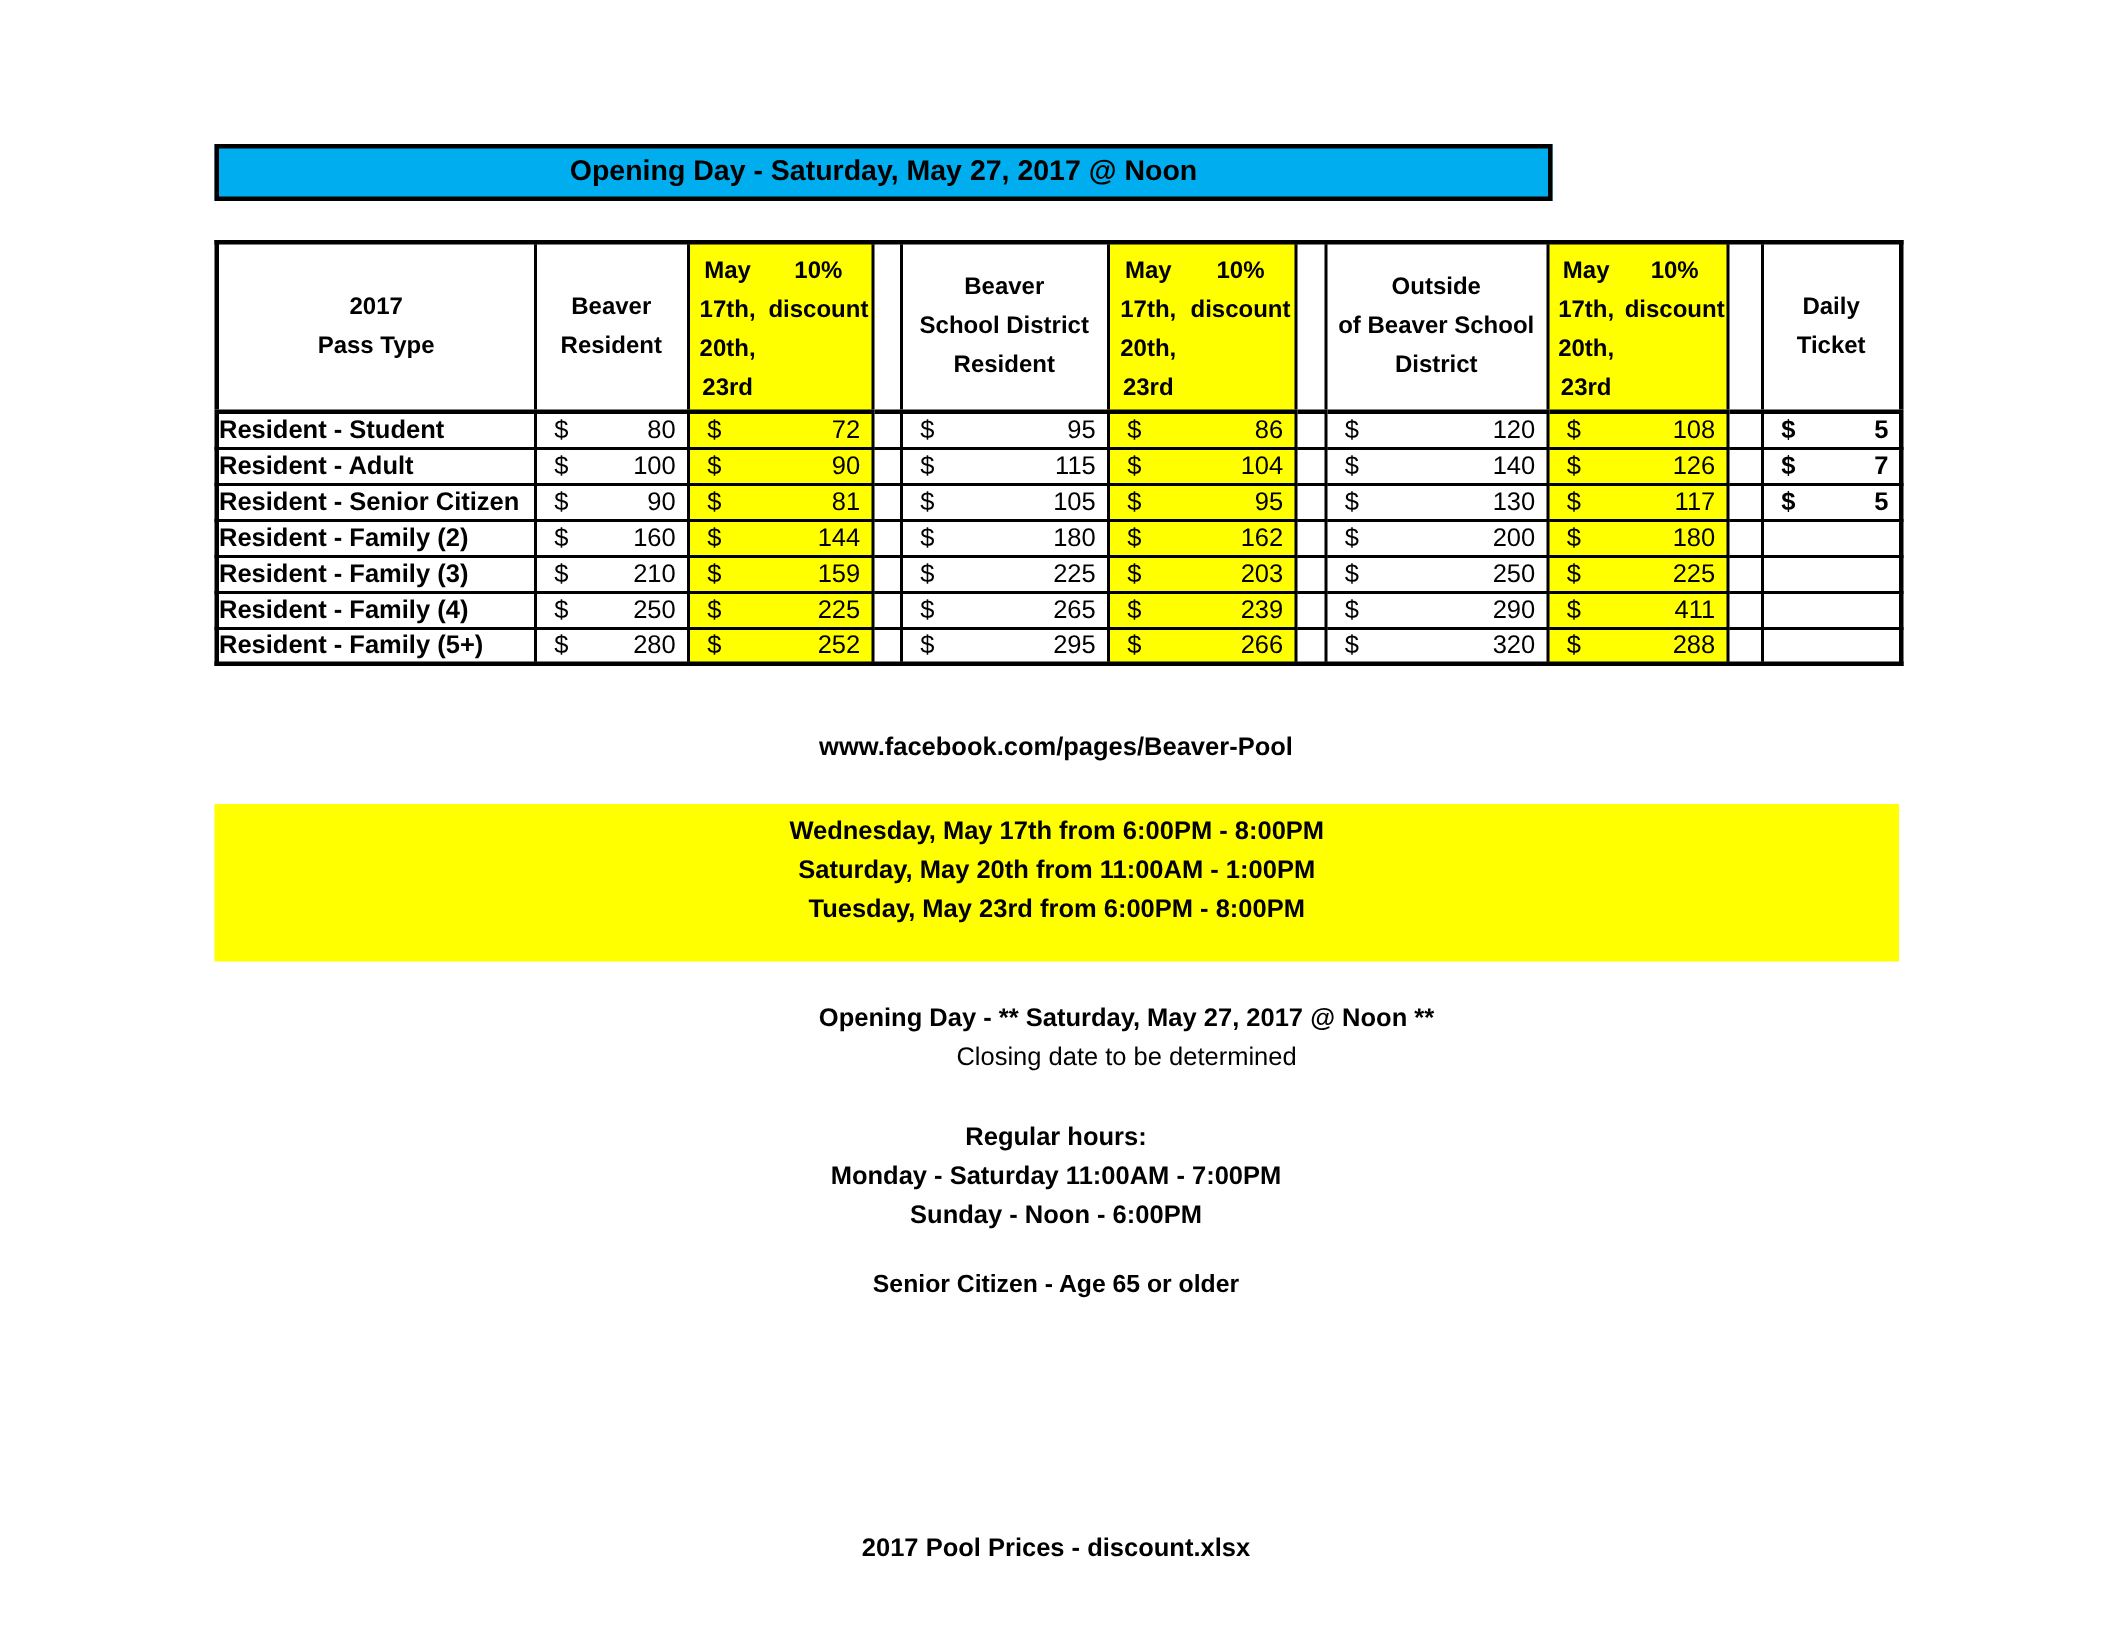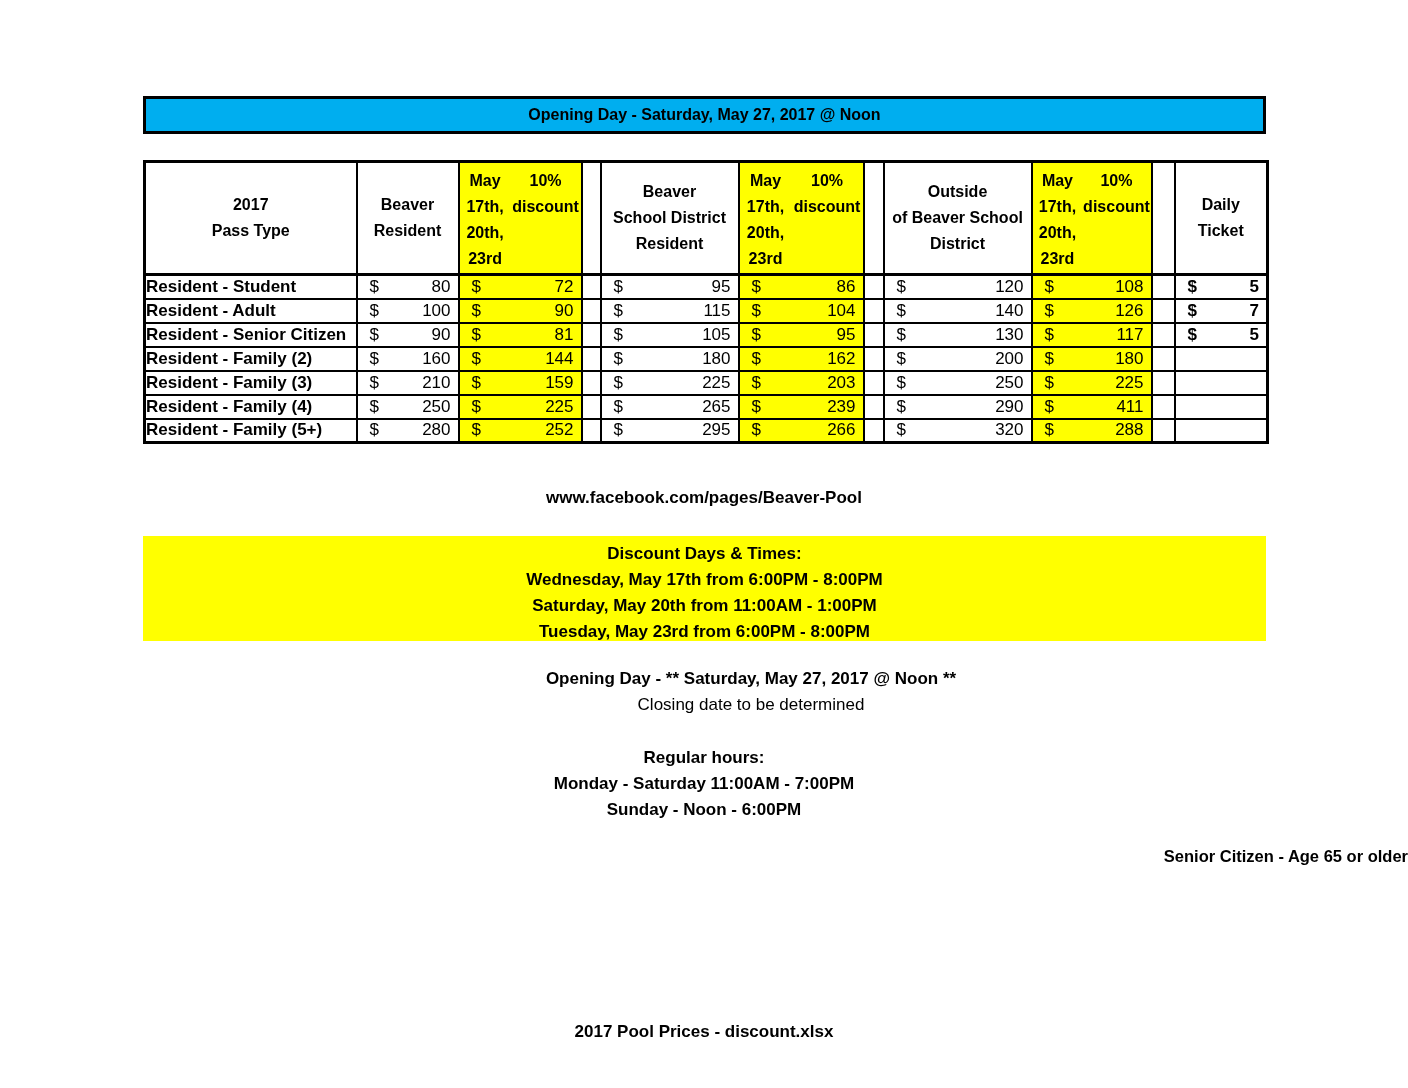--- a/index.html
+++ b/index.html
@@ -12,25 +12,25 @@
     width: 1408px; height: 1088px;
     background: #ffffff;
     color: #000000;
     font-family: "Liberation Sans", sans-serif;
   }
   .page { position: relative; width: 1408px; height: 1088px; overflow: hidden; background:#fff; }
 
   
   .banner {
     position: absolute; left: 143px; top: 96px;
-    width: 1123px; height: 38px; box-sizing: border-box;
+    width: 892px; height: 38px; box-sizing: border-box;
     background: var(--banner-blue);
     border: 3px solid var(--border-black);
     display: flex; align-items: center; justify-content: center;
-    font-size: 16px; font-weight: bold;
+    font-size: 19px; font-weight: bold;
   }
 
   
   .price-table {
     position: absolute; left: 143px; top: 160px;
     width: 1123px;
     border-collapse: collapse; table-layout: fixed;
     border: 3px solid var(--border-black);
   }
   .price-table th, .price-table td {
@@ -68,21 +68,21 @@
   .discount-box {
     position: absolute; left: 143px; top: 536px;
     width: 1123px; height: 105px; box-sizing: border-box;
     background: var(--highlight-yellow);
     text-align: center; font-size: 17px; font-weight: bold;
     line-height: 26px; padding-top: 5px;
   }
   .opening-block { top: 666px; font-size: 17px; line-height: 26px; padding-left: 47px; }
   .opening-block .bold-line { font-weight: bold; }
   .hours-block { top: 745px; font-size: 17px; line-height: 26px; font-weight: bold; }
-  .senior-line { top: 847px; font-size: 16.5px; font-weight: bold; text-align: right; }
+  .senior-line { top: 847px; font-size: 16.5px; font-weight: bold; }
   .footer-line { top: 1022px; font-size: 17px; font-weight: bold; }
 </style>
 </head>
 <body>
 
 <div class="page">
 
   <div class="banner">
     <span>Opening Day - Saturday, May 27, 2017 @ Noon</span>
   </div>
@@ -473,21 +473,20 @@
           </td>
           <td class="spacer-cell"></td>
           <td class="daily-cell price-cell"></td>
         </tr>
       </tbody>
   </table>
 
   <div class="center-line fb-line">www.facebook.com/pages/Beaver-Pool</div>
 
   <div class="discount-box">
-    <div>Discount Days &amp; Times:</div>
     <div>Wednesday, May 17th from 6:00PM - 8:00PM</div>
     <div>Saturday, May 20th from 11:00AM - 1:00PM</div>
     <div>Tuesday, May 23rd from 6:00PM - 8:00PM</div>
   </div>
 
   <div class="center-line opening-block">
     <div class="bold-line">Opening Day - ** Saturday, May 27, 2017 @ Noon **</div>
     <div>Closing date to be determined</div>
   </div>
 

